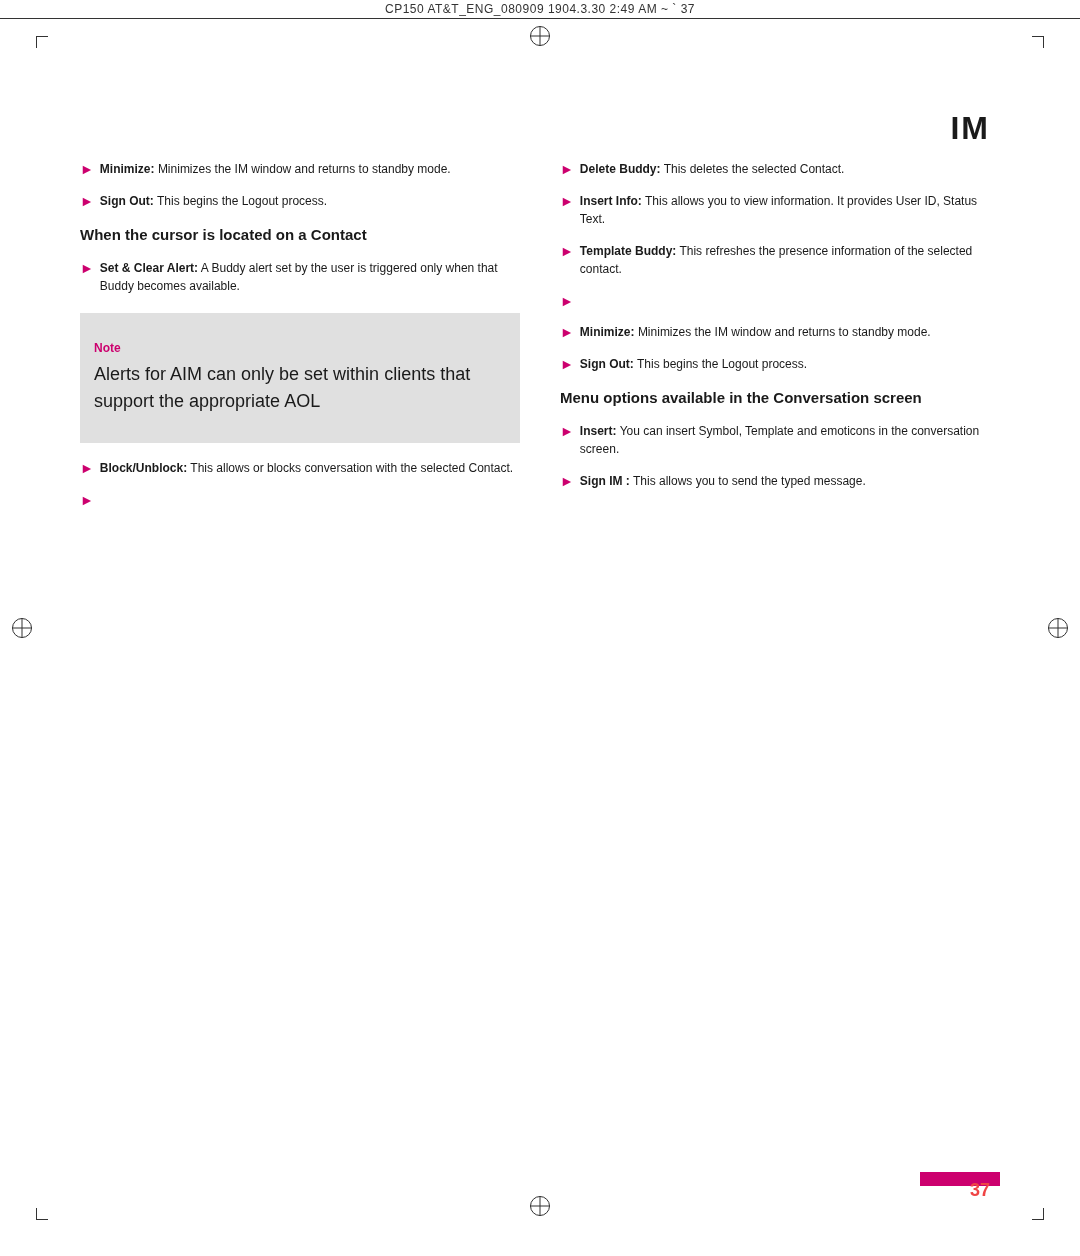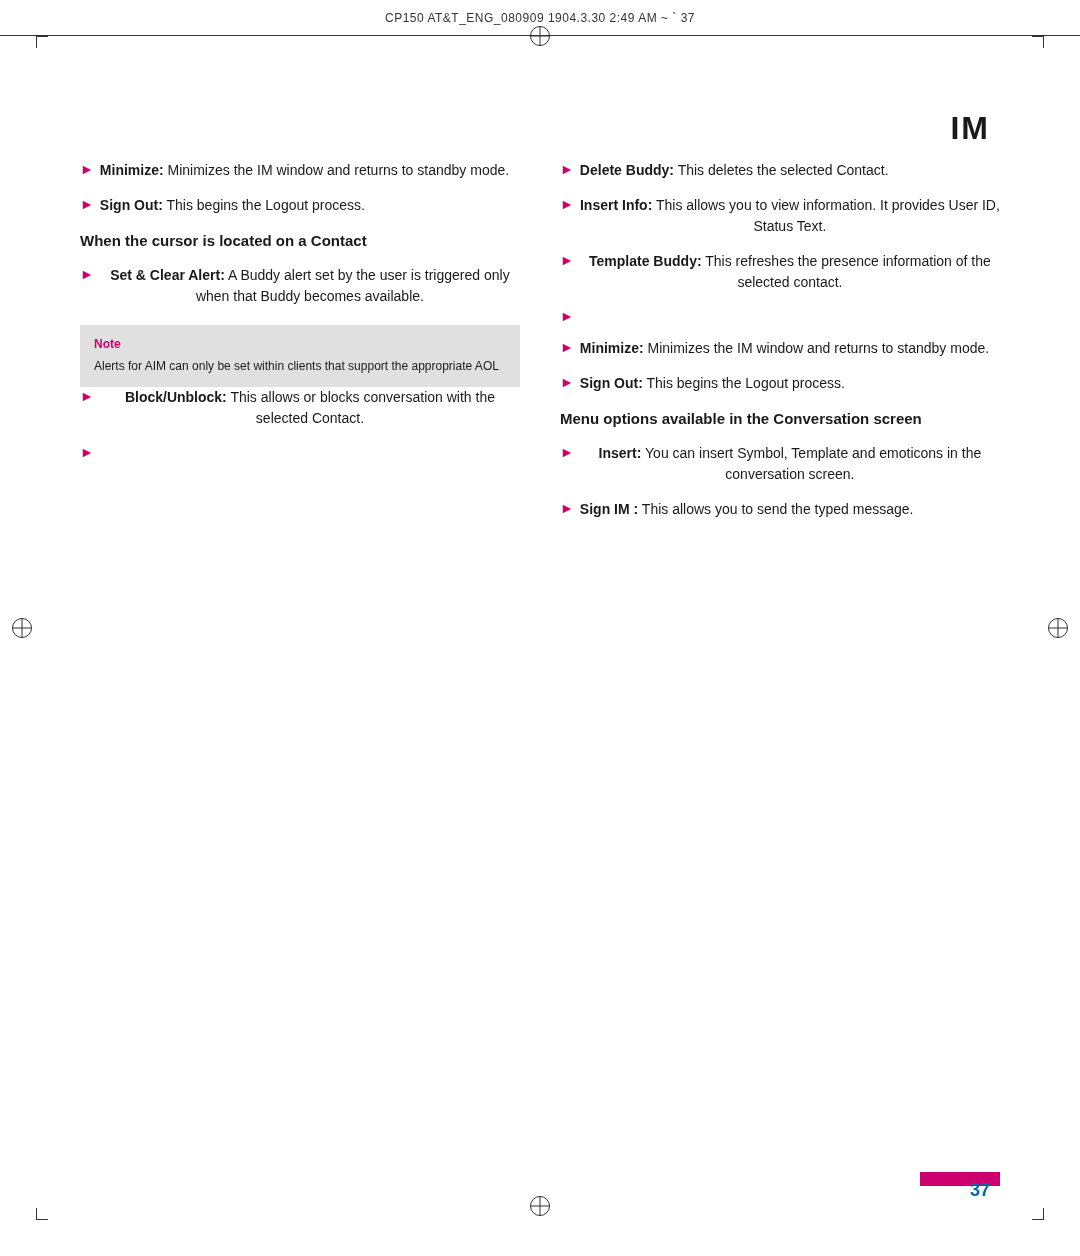--- a/index.html
+++ b/index.html
@@ -26,21 +26,21 @@
       position: relative;
       padding: 0;
     }
 
     
     .header-bar {
       position: absolute;
       top: 0;
       left: 0;
       right: 0;
-      height: 36px;
+      height: 19px;
       display: flex;
       align-items: center;
       justify-content: center;
       border-bottom: 1px solid #333;
     }
 
     .header-text {
       font-size: 12px;
       color: #333;
       letter-spacing: 0.5px;
@@ -199,69 +199,68 @@
 
     .bullet-arrow {
       color: #cc006e;
       font-size: 14px;
       margin-right: 6px;
       flex-shrink: 0;
       margin-top: 1px;
     }
 
     .bullet-content {
-      font-size: 14px;
+      font-size: 12px;
       line-height: 1.5;
       color: #1a1a1a;
-      text-align: center;
     }
 
     .bullet-content strong {
       font-weight: bold;
     }
 
     
     .section-heading {
       font-size: 15px;
       font-weight: bold;
       color: #1a1a1a;
       margin-bottom: 14px;
       line-height: 1.4;
     }
 
     
     .note-box {
       background: #e0e0e0;
-      padding: 12px 14px;
-      margin-bottom: 0;
+      padding: 28px 14px;
+      margin-bottom: 16px;
       margin-top: 4px;
       border-radius: 0;
     }
 
     .note-label {
       font-size: 12px;
       font-weight: bold;
       color: #cc006e;
       margin-bottom: 6px;
     }
 
     .note-text {
-      font-size: 12px;
+      font-size: 18px;
       color: #1a1a1a;
       line-height: 1.5;
     }
 
     
     .page-number {
       position: absolute;
       bottom: 55px;
       right: 90px;
       font-size: 18px;
       font-weight: bold;
-      color: #0369a1;
+      color: #ef4444;
     }
 
     
     .pink-bar {
       position: absolute;
       bottom: 70px;
       right: 80px;
       width: 80px;
       height: 14px;
       background: #cc006e;

